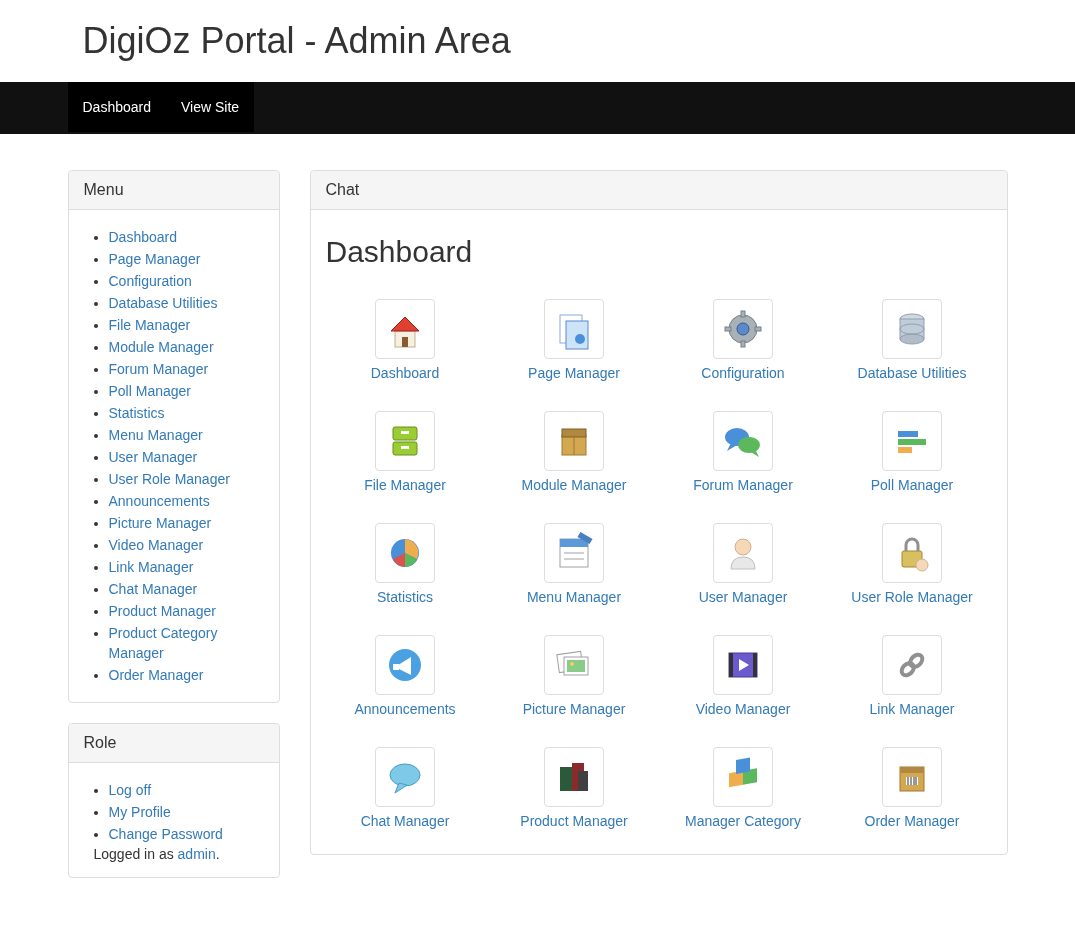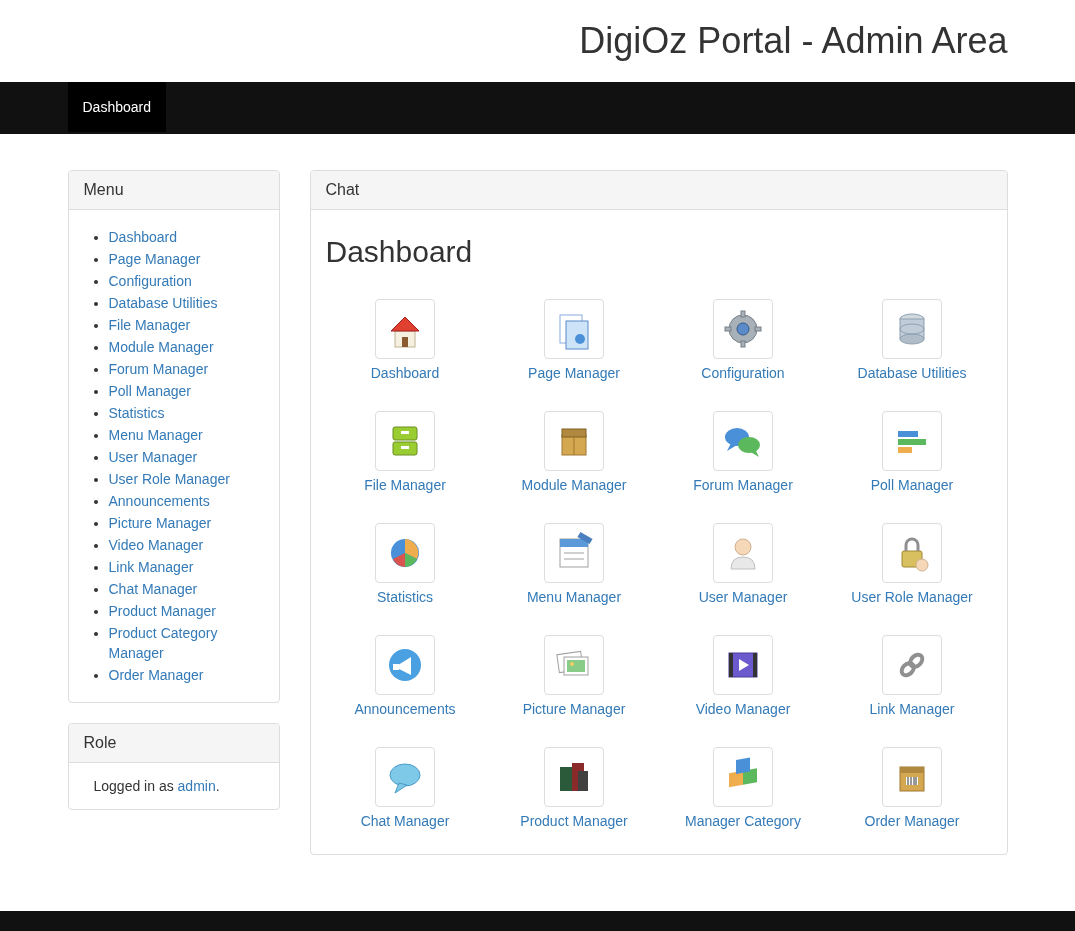--- a/index.html
+++ b/index.html
@@ -1,18 +1,18 @@
 <!DOCTYPE html>
 <html><head>
 <meta charset="utf-8">
 <style>
   * { box-sizing: border-box; margin: 0; padding: 0; }
   body { font-family: "Helvetica Neue", Helvetica, Arial, sans-serif; font-size: 14px; color: #333; background: #fff; }
   .container { width: 940px; margin: 0 auto; }
-  .page-title { font-size: 36px; font-weight: 500; color: #333; padding: 20px 0 20px 0; margin-left: 15px; text-align: right; }
+  .page-title { font-size: 36px; font-weight: 500; color: #333; padding: 20px 0 20px 0; margin-left: 15px; }
   .navbar { background: #111; min-height: 52px; width: 100%; }
   .navbar-inner { width: 940px; margin: 0 auto; display: flex; }
   .nav-item { color: #fff; padding: 17px 15px; text-decoration: none; font-size: 14px; background: #000; cursor: pointer; }
   .main-row { display: flex; padding: 36px 0; gap: 30px; }
   .sidebar { width: 212px; flex-shrink: 0; }
   .content { flex: 1; }
   .panel { border: 1px solid #ddd; border-radius: 4px; margin-bottom: 20px; background: #fff; }
   .panel-heading { background: #f5f5f5; border-bottom: 1px solid #ddd; padding: 10px 15px; border-radius: 4px 4px 0 0; font-size: 16px; color: #333; }
   .panel-body { padding: 15px; }
   .panel-body ul { list-style: disc; padding-left: 25px; }
@@ -154,20 +154,21 @@
   </defs>
 </svg>
 
 <div class="container">
   <h1 class="page-title">DigiOz Portal - Admin Area</h1>
 </div>
 
 <div class="navbar">
   <div class="navbar-inner">
     <a class="nav-item">Dashboard</a>
+    <a class="nav-item">View Site</a>
   </div>
 </div>
 
 <div class="container">
   <div class="main-row">
     <div class="sidebar">
       <div class="panel">
         <div class="panel-heading">Menu</div>
         <div class="panel-body">
           <ul id="menu-list">
@@ -190,20 +191,25 @@
               <li><a>Chat Manager</a></li>
               <li><a>Product Manager</a></li>
               <li><a>Product Category Manager</a></li>
               <li><a>Order Manager</a></li>
             </ul>
         </div>
       </div>
       <div class="panel">
         <div class="panel-heading">Role</div>
         <div class="panel-body">
+          <ul id="user-list">
+              <li><a>Log off</a></li>
+              <li><a>My Profile</a></li>
+              <li><a>Change Password</a></li>
+            </ul>
           <div class="logged-in">
             <span>Logged in as </span><a>admin</a><span>.</span>
           </div>
         </div>
       </div>
     </div>
     <div class="content">
       <div class="panel">
         <div class="panel-heading">Chat</div>
         <div class="panel-body">

